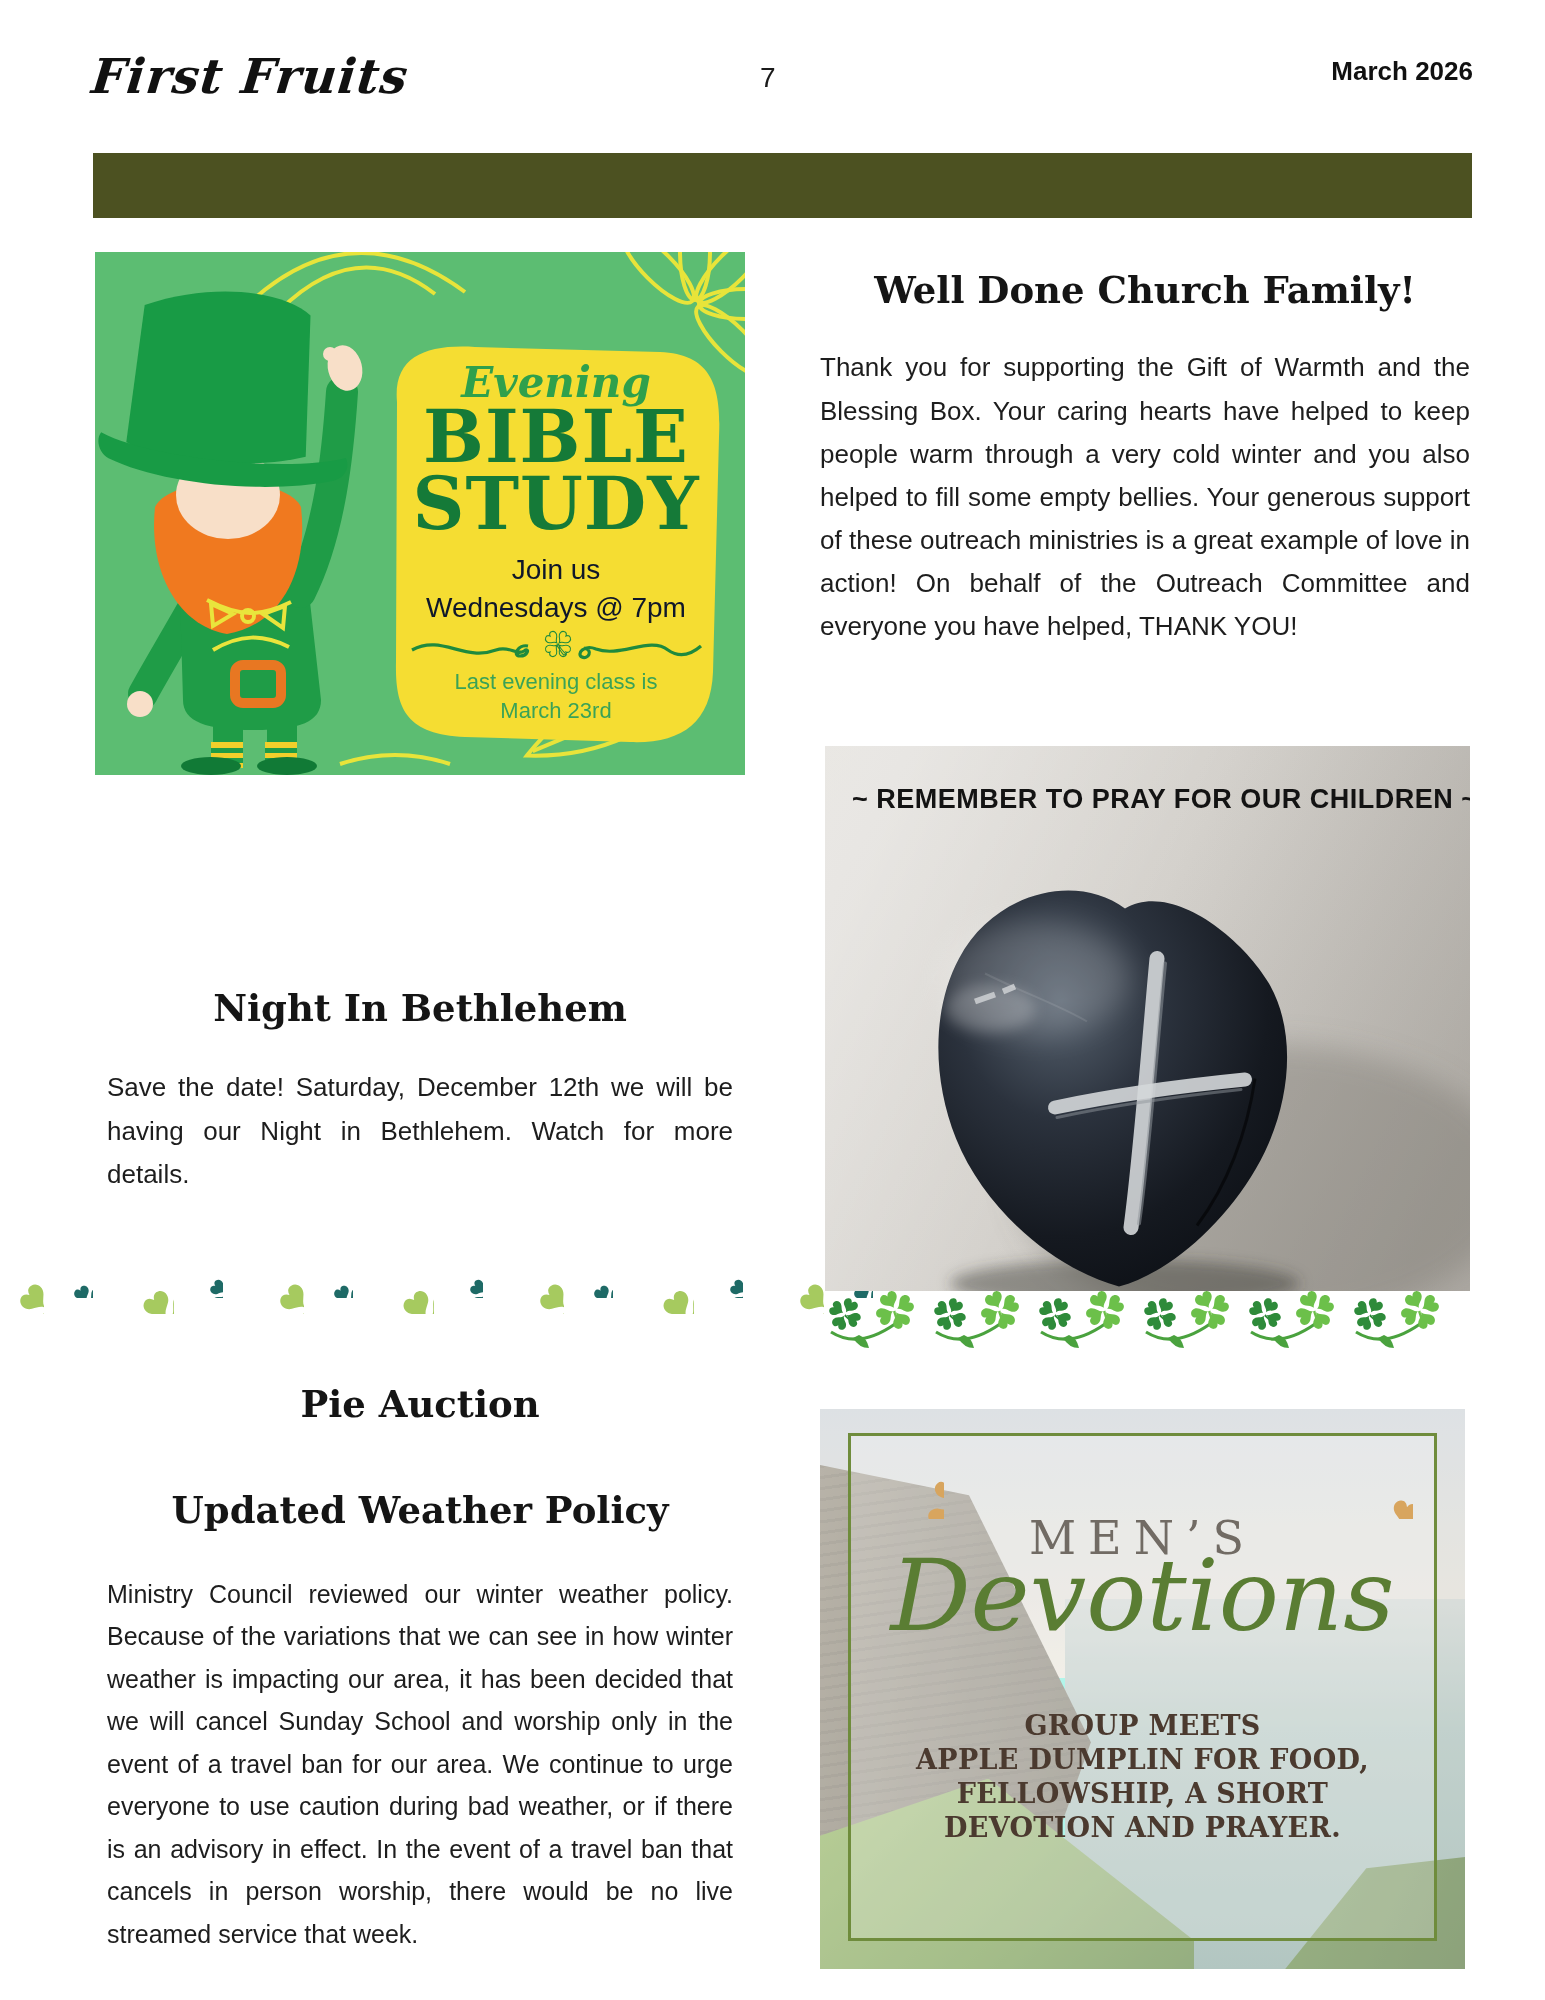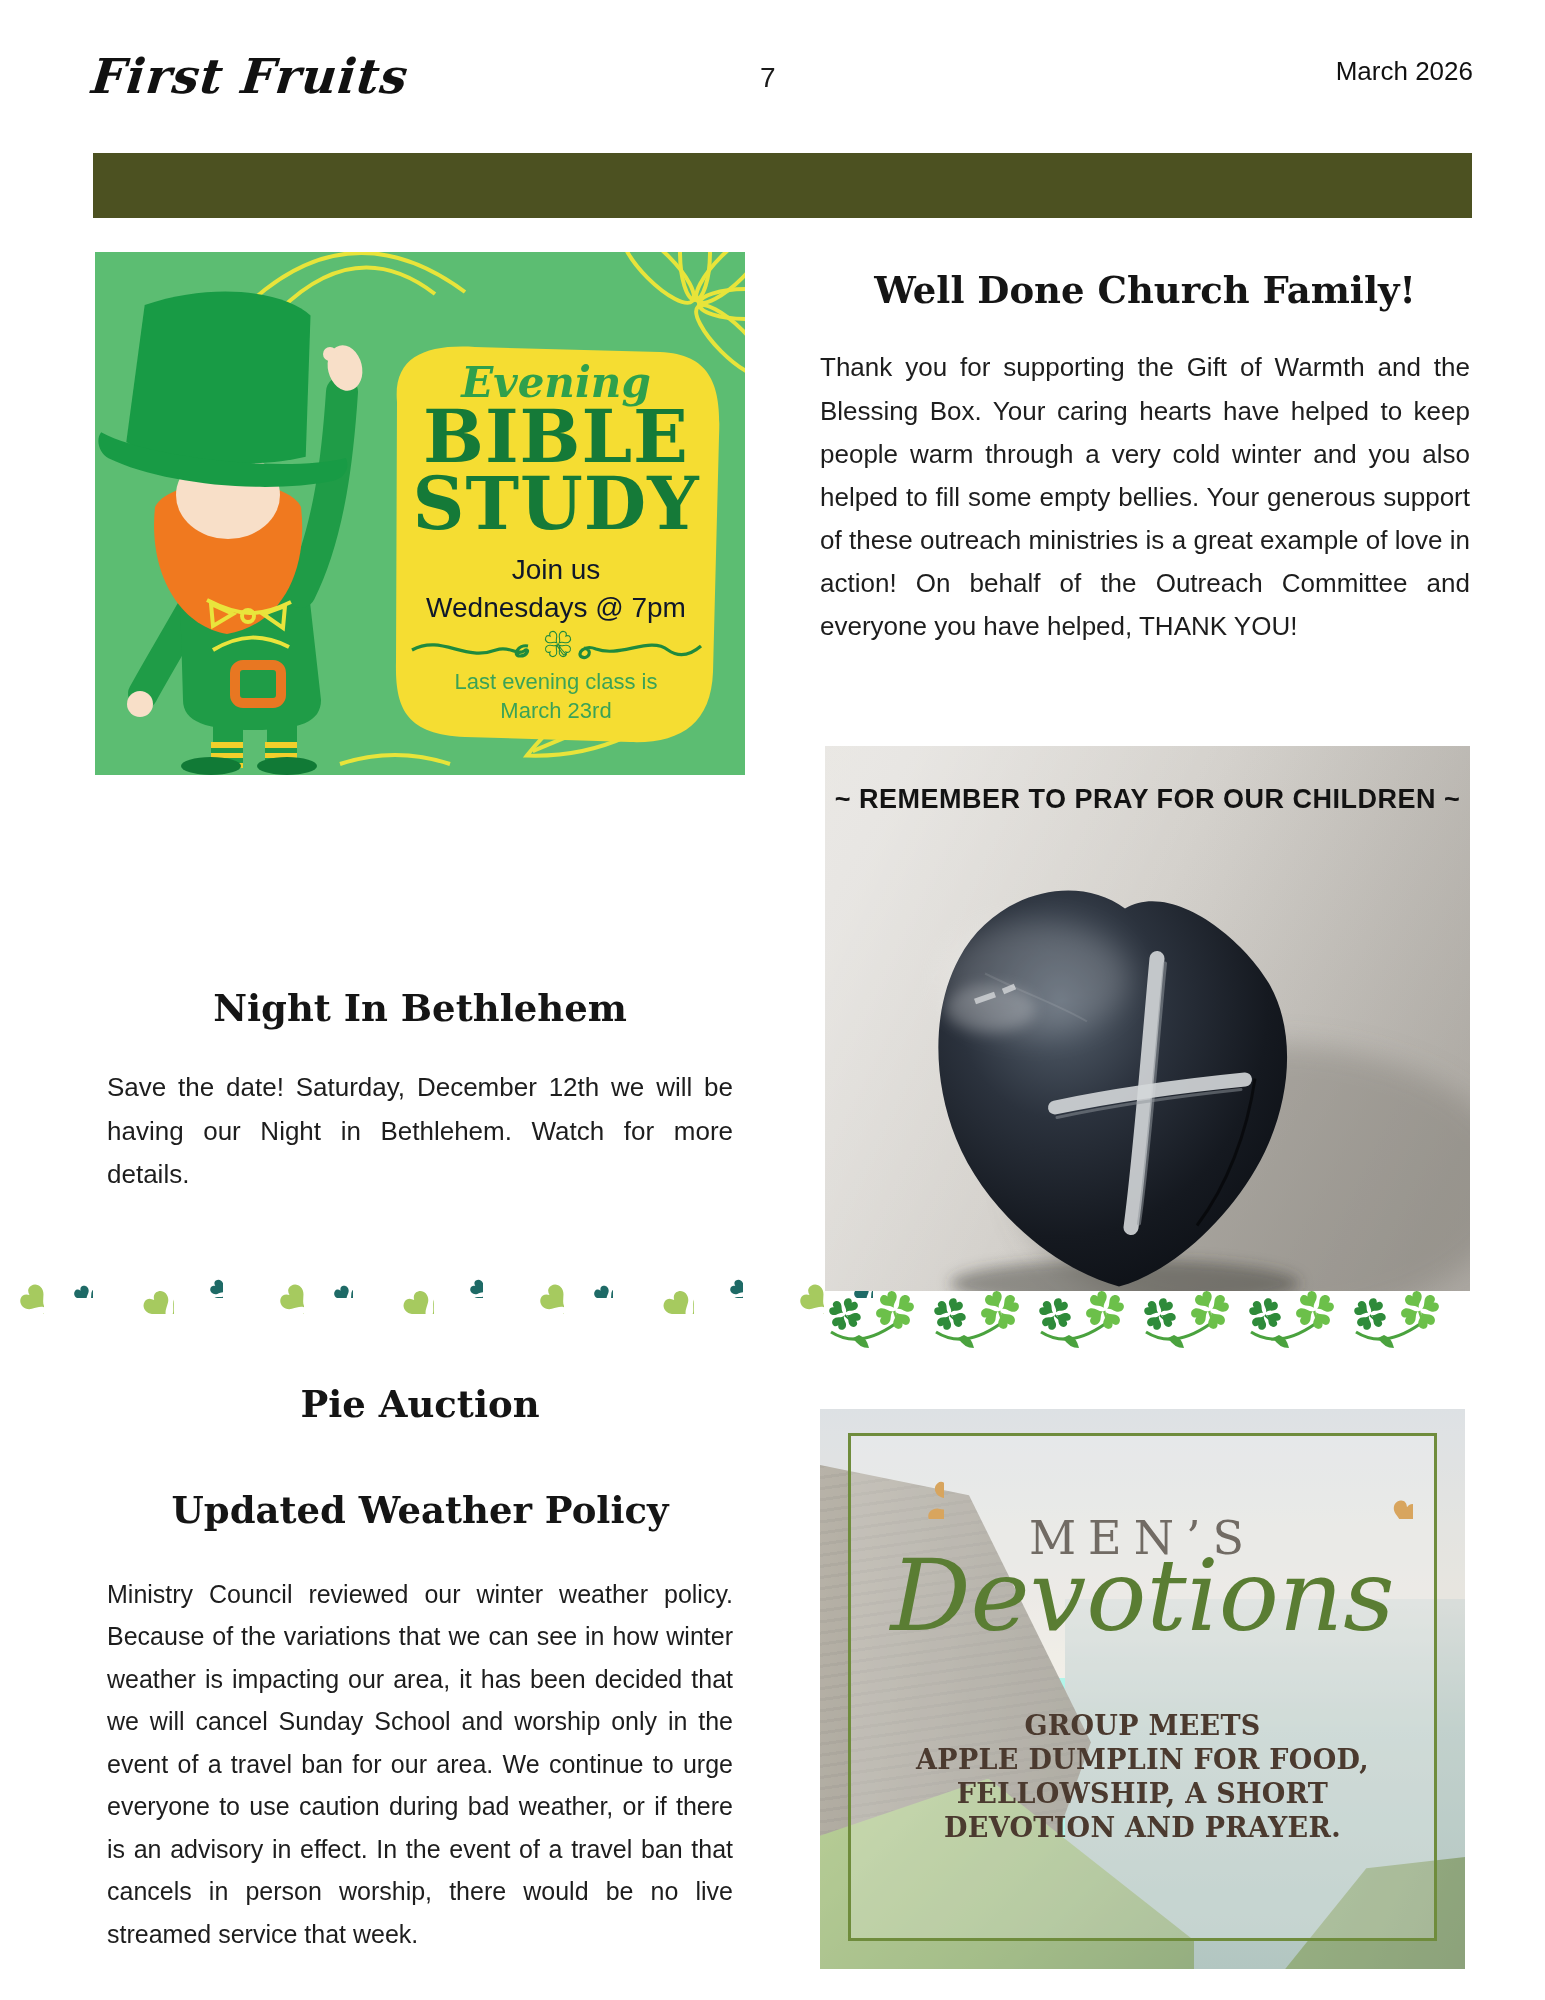--- a/index.html
+++ b/index.html
@@ -3,21 +3,21 @@
 <meta charset="utf-8">
 <style>
   html,body{margin:0;padding:0;background:#ffffff;}
   .page{position:relative;width:1545px;height:2000px;background:#ffffff;overflow:hidden;
         font-family:"Liberation Sans",sans-serif;color:#1d1d1d;}
 
   
   .brand{position:absolute;left:92px;top:48px;font-family:"DejaVu Serif",serif;
          font-style:italic;font-weight:bold;font-size:48px;color:#111;transform:skewX(-6deg);letter-spacing:1px;}
   .pagenum{position:absolute;left:760px;top:62px;font-size:28px;color:#1a1a1a;}
-  .issuedate{position:absolute;right:72px;top:56px;font-weight:normal;font-size:26px;color:#111;}
+  .issuedate{position:absolute;right:72px;top:56px;font-weight:bold;font-size:26px;color:#111;}
   .olive-bar{position:absolute;left:93px;top:153px;width:1379px;height:65px;}
 
   
   .col-left{position:absolute;left:95px;top:252px;width:650px;}
   .col-right{position:absolute;left:820px;top:268px;width:650px;}
 
   .h2{font-family:"DejaVu Serif",serif;font-weight:700;font-size:37px;line-height:1.2;
       text-align:center;color:#151515;margin:0;}
   .body-text{font-size:26px;line-height:1.66;text-align:justify;color:#1d1d1d;margin:0;}
   .body-text.small{font-size:25px;line-height:1.7;}
@@ -35,22 +35,22 @@
   .bs-last{font-size:22px;color:#3aa257;line-height:1.3;}
 
   
   .divider{display:flex;align-items:center;justify-content:center;gap:5px;}
   .divider .cl{display:flex;align-items:center;}
 
   
   .stone-card{position:absolute;left:825px;top:746px;width:645px;height:545px;overflow:hidden;
               background:linear-gradient(118deg,#dedbd6 0%,#d3d0cb 50%,#c3c0bb 100%);}
   .wall-shade{position:absolute;inset:0;background:linear-gradient(115deg,rgba(255,255,255,.35) 10%,transparent 45%,rgba(135,130,122,.40) 92%);}
-  .pray-title{position:absolute;left:0;top:38px;width:100%;text-align:center;
-              font-weight:800;font-size:27px;letter-spacing:.5px;color:#131313;white-space:nowrap;}
+  .pray-title{position:absolute;left:0;top:38px;width:100%;text-align:left;
+              font-weight:800;font-size:27px;letter-spacing:.5px;color:#131313;white-space:nowrap;padding-left:27px;}
 
   
   .mens-card{position:absolute;left:820px;top:1409px;width:645px;height:560px;overflow:hidden;background:#5eead4;}
   .mens-card .sky{position:absolute;left:0;top:0;width:100%;height:48%;
                   background:linear-gradient(180deg,#c9cfd4 0%,#d9d6cc 70%,#e3ddd0 100%);}
   .mens-card .sea{position:absolute;right:0;top:34%;width:62%;height:66%;
                   background:linear-gradient(180deg,#c2c9c4 0%,#9db5ae 35%,#84a49c 100%);}
   .mens-card .cliffs{position:absolute;left:0;top:10%;width:42%;height:90%;
       background:linear-gradient(100deg,#8d8574 0%,#6e6757 55%,#57523f 100%);
       clip-path:polygon(0 0,55% 6%,100% 55%,70% 100%,0 100%);}

